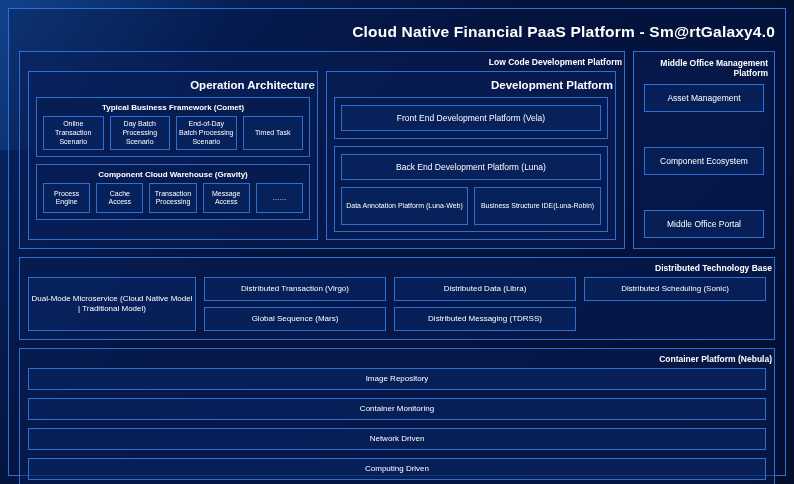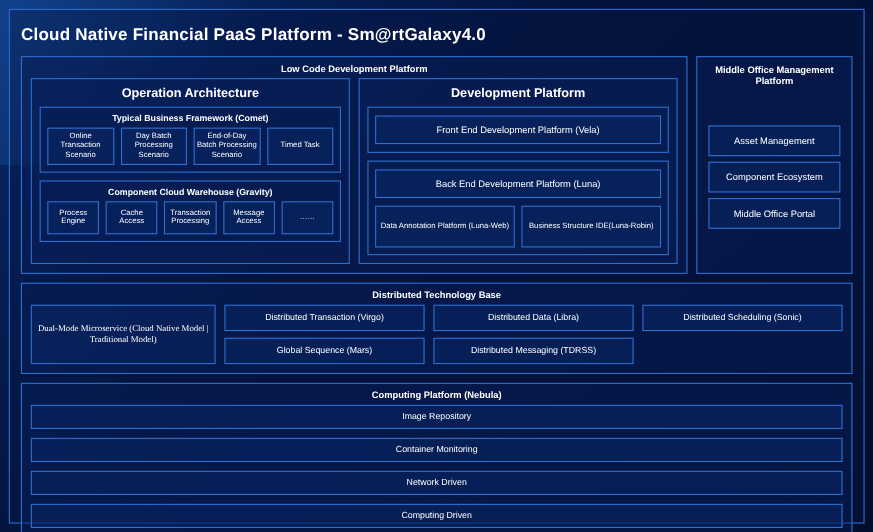--- a/index.html
+++ b/index.html
@@ -32,35 +32,35 @@
   }
   .outer {
     position: relative;
     border: 1px solid #2f6fd0;
     height: 468px;
     box-sizing: border-box;
     padding: 6px 10px 8px 10px;
     background: rgba(6, 24, 70, 0.35);
   }
   .title {
-    text-align: left;
+    text-align: right;
     font-size: 15.5px;
     font-weight: bold;
     letter-spacing: 0.2px;
     padding: 8px 0 10px 0;
     color: #ffffff;
   }
   
   .panel {
     border: 1px solid #2f6fd0;
     background: rgba(8, 32, 88, 0.45);
     box-sizing: border-box;
   }
   .panel-title {
-    text-align: center;
+    text-align: right;
     font-size: 8.5px;
     font-weight: bold;
     padding: 5px 2px 4px 2px;
     color: #ffffff;
   }
   .panel-title.lg {
     font-size: 11.5px;
     padding: 7px 2px 6px 2px;
   }
   .box {
@@ -131,33 +131,33 @@
     display: flex;
     flex-direction: column;
   }
   .middle .panel-title { padding: 6px 6px 6px 6px; font-size: 8.5px; }
   .middle-body {
     display: flex;
     flex-direction: column;
     gap: 5px;
     padding: 0 10px 10px 10px;
     flex: 1 1 auto;
-    justify-content: center;
+    justify-content: space-between;
   }
   .middle-body .box { min-height: 28px; font-size: 8.5px; }
 
   
   .dist { margin-top: 8px; }
   .dist-body {
     display: flex;
     gap: 8px;
     padding: 0 8px 8px 8px;
     align-items: stretch;
   }
-  .dist-left { flex: 0 0 168px; font-family: Liberation Serif, serif; }
+  .dist-left { flex: 0 0 168px; }
   .dist-left .box { height: 100%; min-height: 52px; font-size: 8px; }
   .dist-grid {
     flex: 1 1 auto;
     display: grid;
     grid-template-columns: repeat(3, 1fr);
     grid-auto-rows: 24px;
     gap: 6px 8px;
   }
   .dist-grid .box { font-size: 8px; }
 
@@ -261,21 +261,21 @@
           <div class="box">Distributed Transaction (Virgo)</div>
           <div class="box">Distributed Data (Libra)</div>
           <div class="box">Distributed Scheduling (Sonic)</div>
           <div class="box">Global Sequence (Mars)</div>
           <div class="box">Distributed Messaging (TDRSS)</div>
         </div>
       </div>
     </div>
 
     <div class="panel container-p">
-      <div class="panel-title">Computing Platform (Nebula)</div>
+      <div class="panel-title">Container Platform (Nebula)</div>
       <div class="container-body">
         <div class="box">Image Repository</div>
         <div class="box">Container Monitoring</div>
         <div class="box">Network Driven</div>
         <div class="box">Computing Driven</div>
       </div>
     </div>
 
   </div>
 

